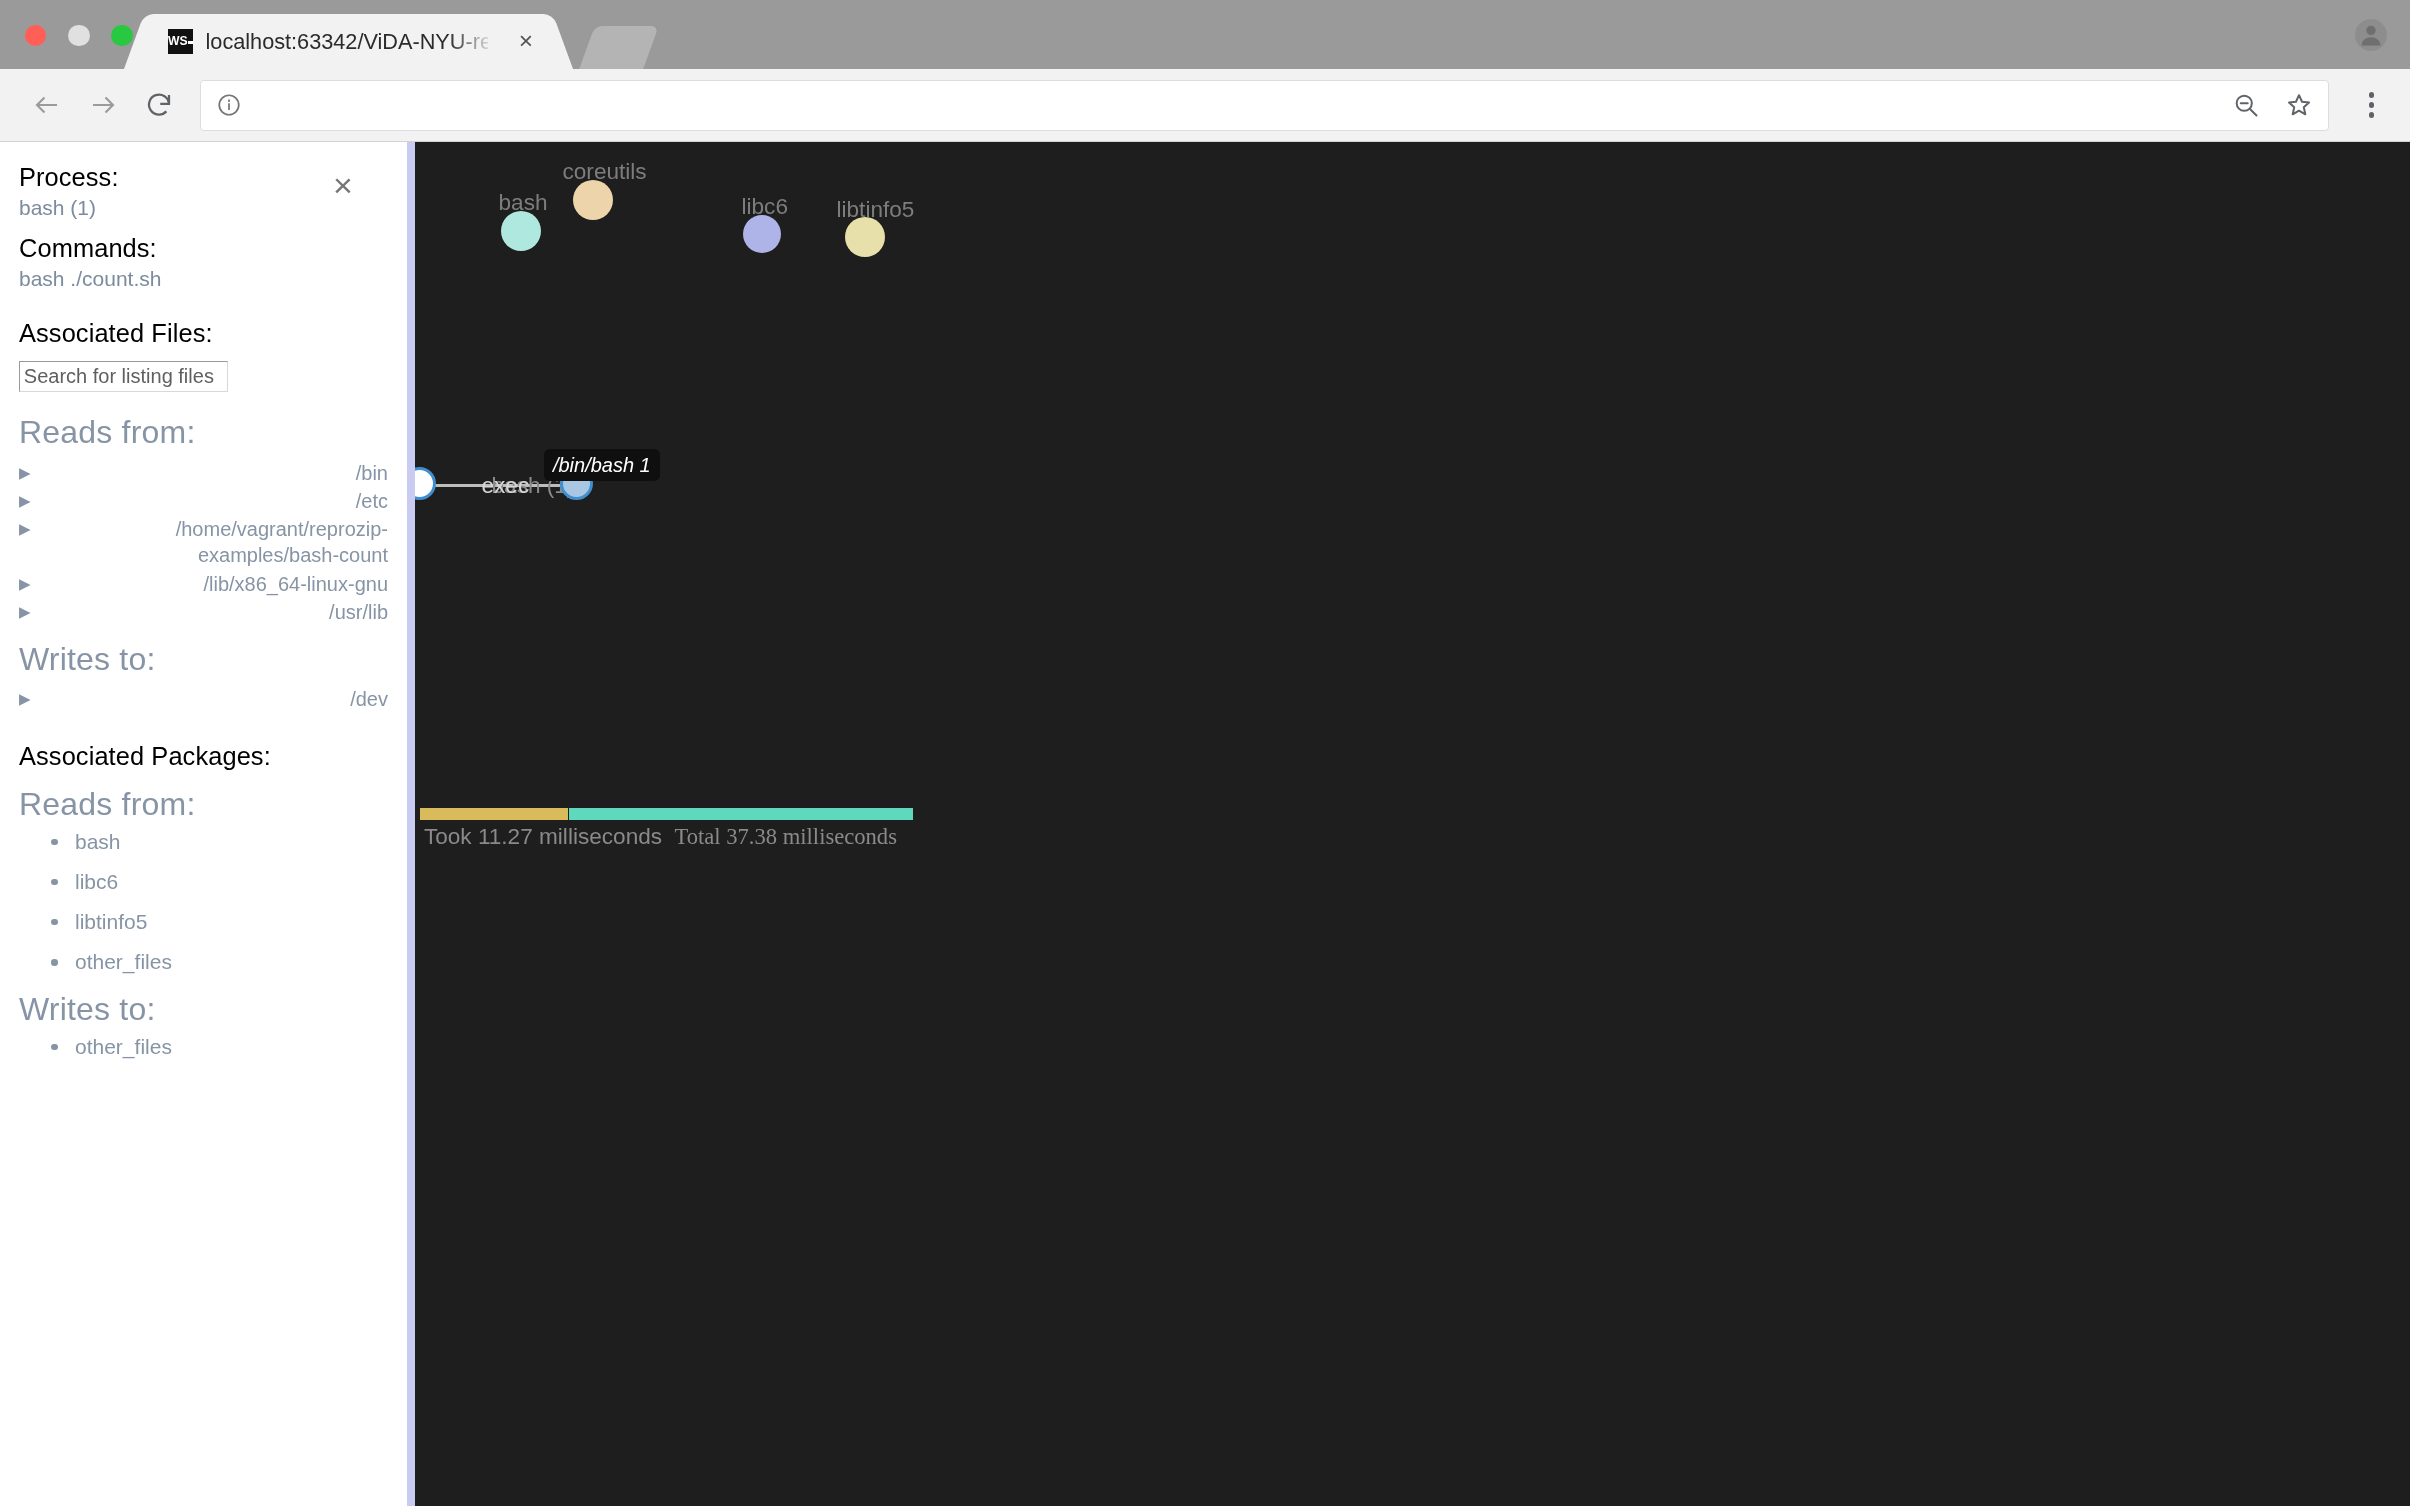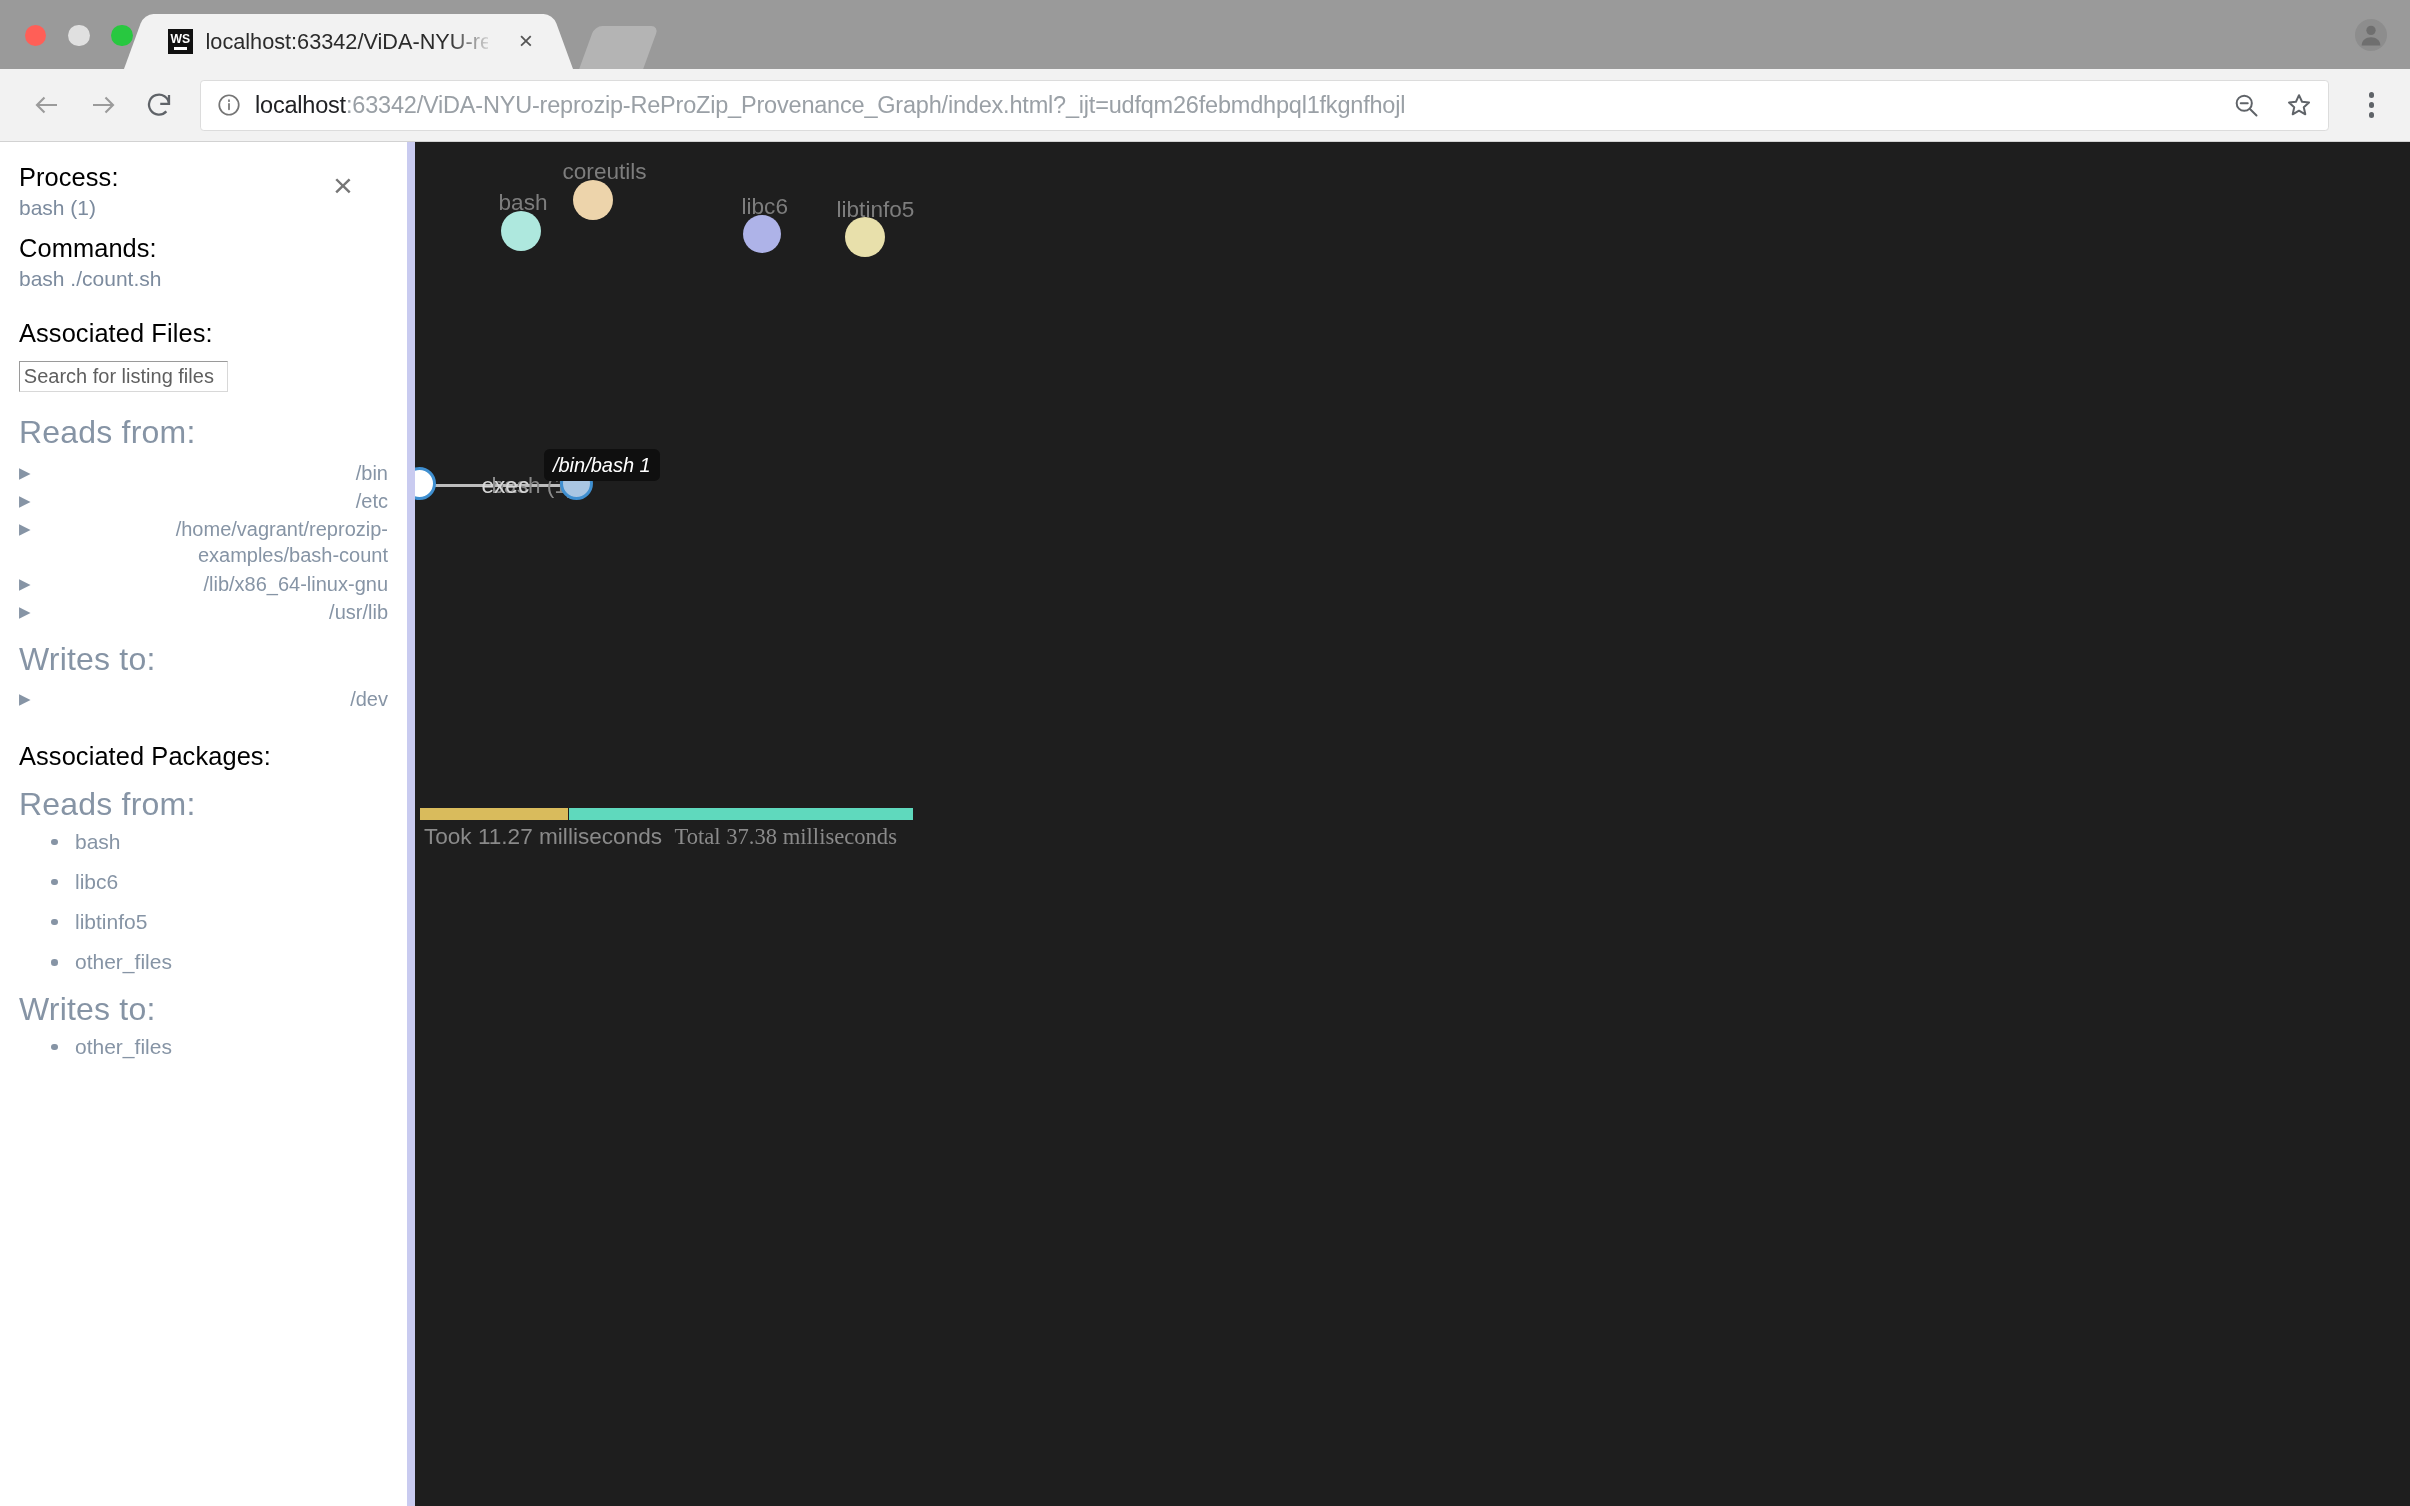--- a/index.html
+++ b/index.html
@@ -49,21 +49,21 @@
     background: #f2f2f2;
   }
   .tab:before { left: -17px; transform: skewX(-20deg); border-top-left-radius: 9.4px; }
   .tab:after  { right: -17px; transform: skewX(20deg); border-top-right-radius: 9.4px; }
 
   .favicon {
     width: 24.5px; height: 24.5px;
     background: #111;
     color: #fff;
     font-size: 12.2px; font-weight: bold;
-    display: flex; flex-direction: column;
+    display: flex; flex-direction: row;
     align-items: center; justify-content: center;
     line-height: 1;
     flex: 0 0 auto;
     font-family: "Liberation Sans", sans-serif;
     position: relative; z-index: 2;
   }
   .favicon .ws-under {
     display:block; width: 13px; height: 2.8px; background:#fff; margin-top:1.9px;
   }
   .tab-title {
@@ -353,21 +353,20 @@
         <path d="M20 11a8 8 0 1 0-2.1 6.1"></path>
         <path d="M20 4v7h-7"></path>
       </svg>
     </div>
 
     <div class="omnibox">
       <svg class="info-icon" viewBox="0 0 24 24" fill="none" stroke="currentColor" stroke-width="1.6">
         <circle cx="12" cy="12" r="9"></circle>
         <path d="M12 11v5M12 7.6v.9" stroke-linecap="round"></path>
       </svg>
-      <span class="url"><span class="host">localhost</span><span>:63342/ViDA-NYU-reprozip-ReProZip_Provenance_Graph/index.html?_ijt=udfqm26febmdhpql1fkgnfhojl</span></span>
       <span class="omni-icons">
         <svg viewBox="0 0 24 24" fill="none" stroke="currentColor" stroke-width="1.7">
           <circle cx="10.5" cy="10.5" r="6.5"></circle>
           <path d="M15.4 15.4L21 21M7.5 10.5h6" stroke-linecap="round"></path>
         </svg>
         <svg viewBox="0 0 24 24" fill="none" stroke="currentColor" stroke-width="1.7">
           <path d="M12 3.6l2.6 5.6 6 .7-4.5 4.1 1.3 6-5.4-3.1-5.4 3.1 1.3-6L3.4 9.9l6-.7z" stroke-linejoin="round"></path>
         </svg>
       </span>
     </div>

